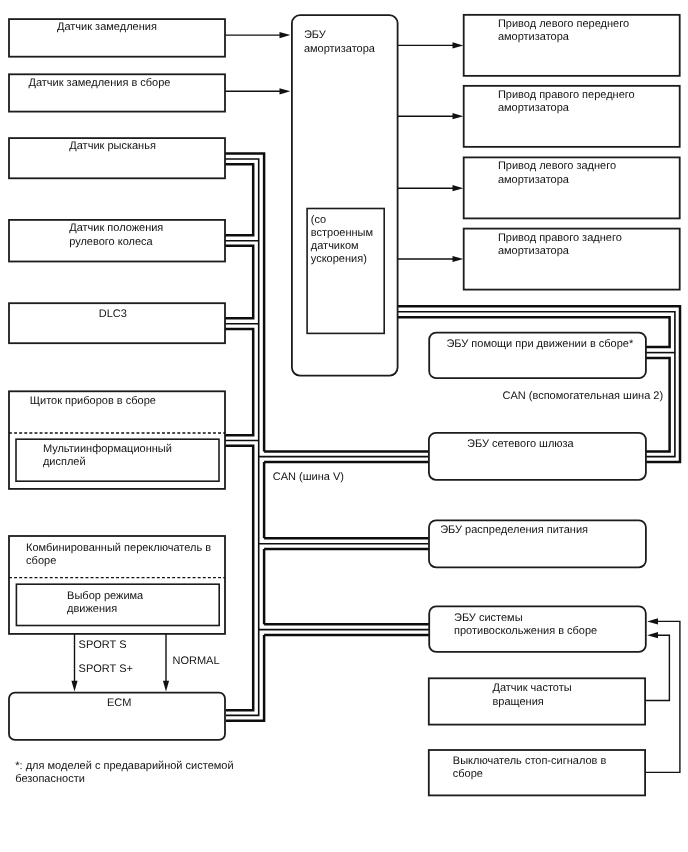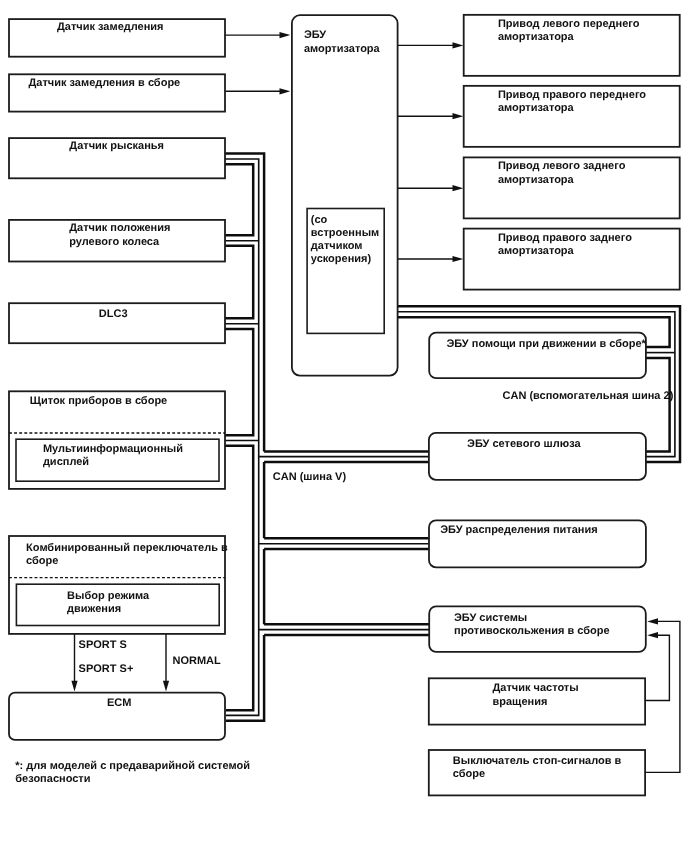--- a/index.html
+++ b/index.html
@@ -1,17 +1,17 @@
 <!DOCTYPE html>
 <html><head>
 <meta charset="utf-8">
 <title>Block diagram</title>
 <style>
   html,body{margin:0;padding:0;background:#ffffff;}
-  #page{position:relative;width:688px;height:852px;background:#ffffff;overflow:hidden;font-weight:bold;}
+  #page{position:relative;width:688px;height:852px;background:#ffffff;overflow:hidden;}
   svg#root{display:block;width:688px;height:852px;shape-rendering:geometricPrecision;transform:translateZ(0);}
   text{-webkit-font-smoothing:antialiased;-moz-osx-font-smoothing:grayscale;text-rendering:geometricPrecision;}
   svg text{paint-order:stroke;}
   .box-rect{fill:none;stroke:#1c1c1c;stroke-width:1.8;}
   .box-rect.inner{stroke-width:1.6;}
   .divider{stroke:#111111;stroke-width:1.4;stroke-dasharray:2.9 2.2;fill:none;}
   .arrow-line{stroke:#111111;stroke-width:1.4;fill:none;}
   .arrow-head{fill:#111111;stroke:none;}
   .bus-edge{stroke:#0d0d0d;stroke-width:2.5;fill:none;stroke-linecap:butt;stroke-linejoin:miter;}
   .bus-mid{stroke:#0d0d0d;stroke-width:1.6;fill:none;stroke-linecap:butt;stroke-linejoin:miter;}

